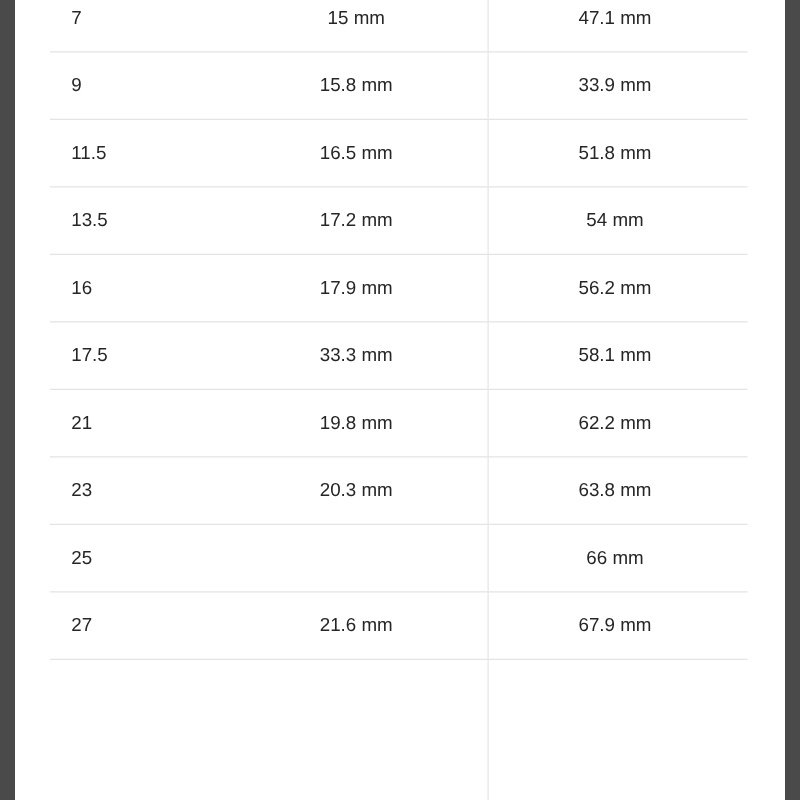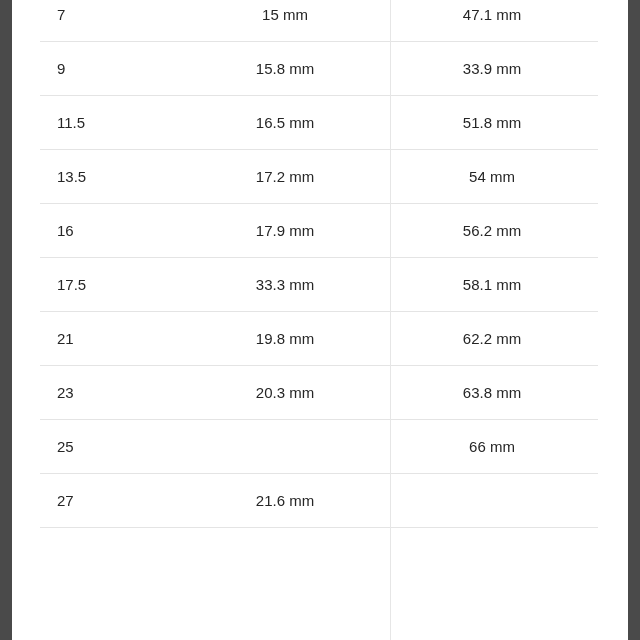--- a/index.html
+++ b/index.html
@@ -164,20 +164,21 @@
           <div class="row-divider"></div>
         </div>
         <div class="row">
           <div class="cell cell-size">25</div>
           <div class="cell cell-circumference">66 mm</div>
           <div class="row-divider"></div>
         </div>
         <div class="row">
           <div class="cell cell-size">27</div>
           <div class="cell cell-diameter">21.6 mm</div>
+          <div class="cell cell-circumference">67.9 mm</div>
           <div class="row-divider"></div>
         </div>
       </div>
 
   </div>
 
   <div class="edge-bar right"></div>
 
 </div>
 

